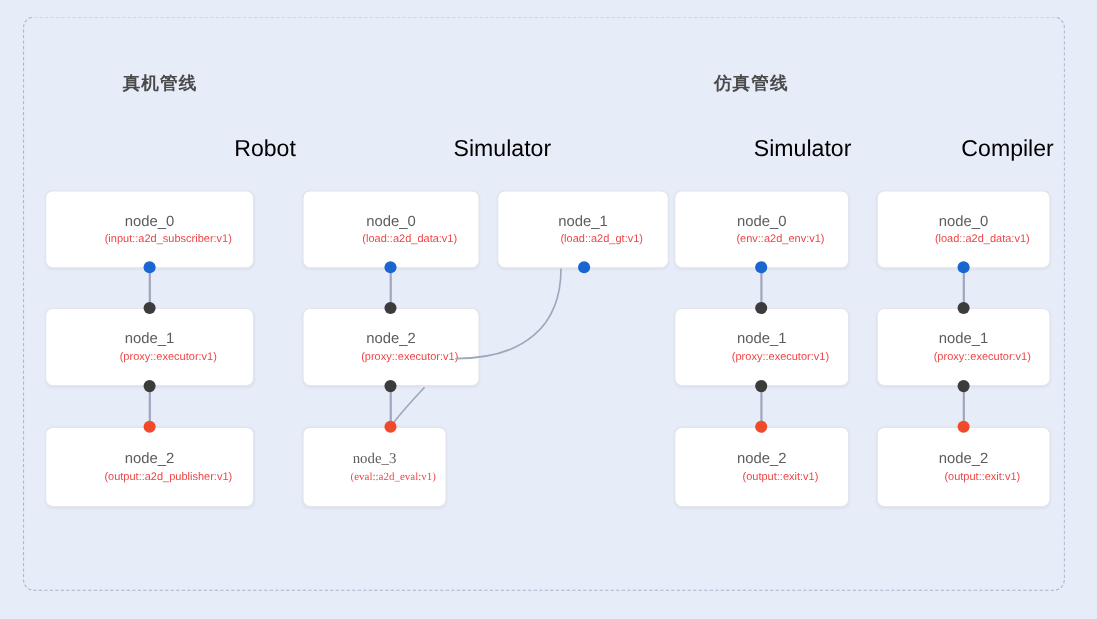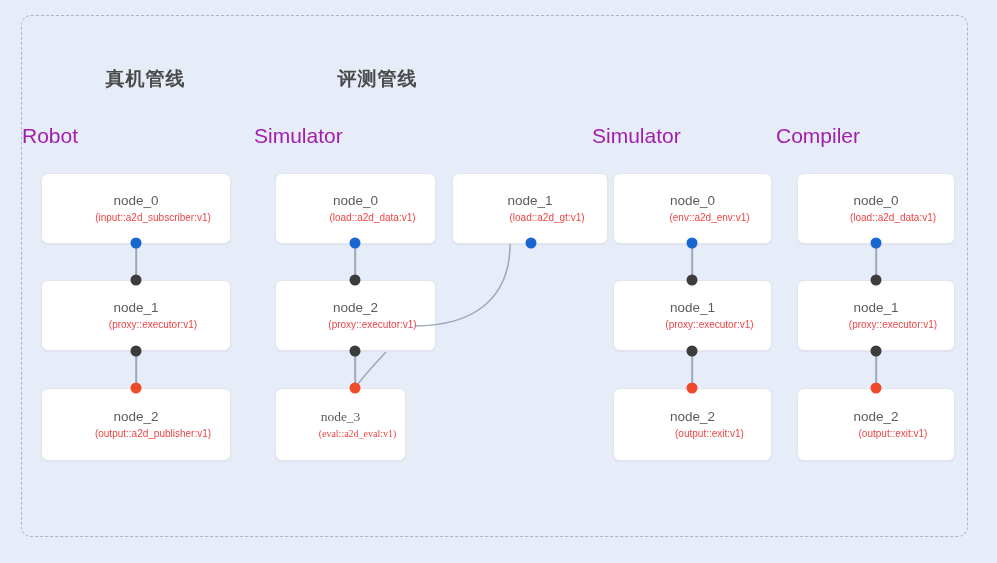--- a/index.html
+++ b/index.html
@@ -42,36 +42,36 @@
     top: 0;
     height: 522px;
   }
 
   .col-title-cn {
     position: absolute;
     left: 0;
     width: 100%;
     top: 50px;
     text-align: center;
-    font-size: 19px;
+    font-size: 16px;
     font-weight: bold;
     color: #4a4a4a;
     letter-spacing: 1px;
     white-space: nowrap;
   }
 
   .col-title-en {
     position: absolute;
     left: 0;
     width: 100%;
     top: 108px;
-    text-align: left;
+    text-align: right;
     font-size: 21px;
     font-weight: normal;
-    color: #a21caf;
+    color: #000000;
     white-space: nowrap;
   }
 
   
   .node {
     position: absolute;
     box-sizing: border-box;
     background: #ffffff;
     border: 1px solid #e2e5ea;
     border-radius: 7px;
@@ -152,21 +152,20 @@
       <div class="edge-v" style="left:114px; top:335px; height:37px;"></div>
       <div class="port in-red" style="left:114px; top:372px;"></div>
 
       <div class="node" style="left:19px; top:372px; width:190px; height:73px;">
         <span class="nname">node_2</span>
         <span class="ntype">(output::a2d_publisher:v1)</span>
       </div>
     </div>
 
     <div class="column" style="left:232px; width:340px;">
-      <div class="col-title-cn" style="top:50px; left:0; width:247px;">评测管线</div>
       <div class="col-title-en" style="top:108px; left:0; width:247px;">Simulator</div>
 
       <div class="node" style="left:21px; top:157px; width:161px; height:71px;">
         <span class="nname">node_0</span>
         <span class="ntype">(load::a2d_data:v1)</span>
       </div>
       <div class="port out-blue" style="left:101px; top:227px;"></div>
       <div class="edge-v" style="left:101px; top:227px; height:37px;"></div>
       <div class="port in-dark" style="left:101px; top:264px;"></div>
 
@@ -184,20 +183,21 @@
       <div class="edge-v" style="left:101px; top:335px; height:37px;"></div>
       <div class="port in-red" style="left:101px; top:372px;"></div>
 
       <div class="node" style="left:21px; top:372px; width:131px; height:73px;font-family:Liberation Serif, serif;">
         <span class="nname">node_3</span>
         <span class="ntype">(eval::a2d_eval:v1)</span>
       </div>
     </div>
 
     <div class="column" style="left:570px; width:182px;">
+      <div class="col-title-cn">仿真管线</div>
       <div class="col-title-en">Simulator</div>
 
       <div class="node" style="left:21px; top:157px; width:159px; height:71px;">
         <span class="nname">node_0</span>
         <span class="ntype">(env::a2d_env:v1)</span>
       </div>
       <div class="port out-blue" style="left:100px; top:227px;"></div>
       <div class="edge-v" style="left:100px; top:227px; height:37px;"></div>
       <div class="port in-dark" style="left:100px; top:264px;"></div>
 

